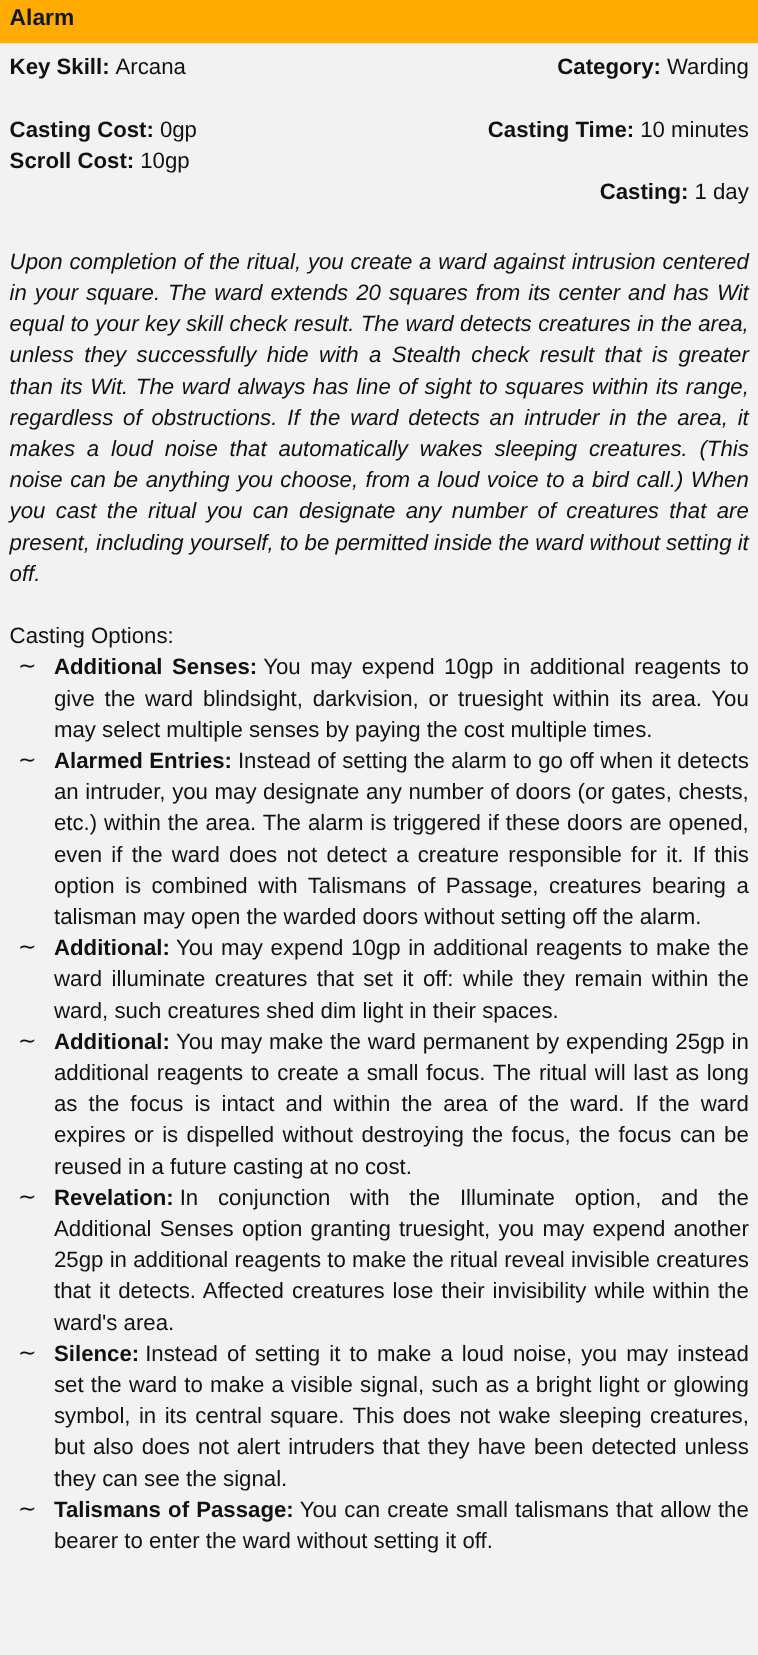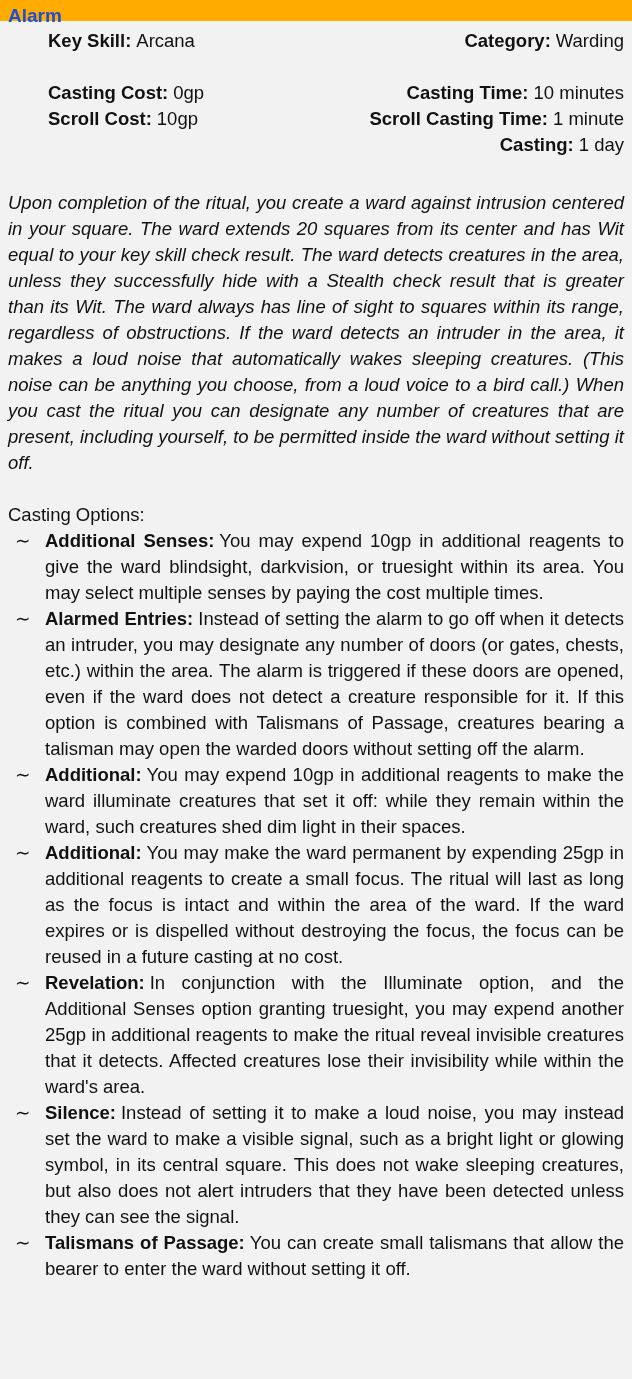--- a/index.html
+++ b/index.html
@@ -9,30 +9,30 @@
     overflow: hidden;
     background: #f2f2f2;
     color: #111111;
     font-family: "Liberation Sans", "DejaVu Sans", sans-serif;
     font-size: 18.5px;
     line-height: 26px;
   }
   .card { width: 632px; height: 1379px; }
   .title-bar {
     background: #FFAB00;
-    height: 21px;
+    height: 36px;
     line-height: 32px;
     padding: 0 8px;
     font-weight: bold;
     font-size: 19px;
-    color: #1d4ed8;
+    color: #0f172a;
   }
   .content { padding: 0 8px; }
   .stats { margin-top: 7px; }
-  .stat-row { display: flex; justify-content: space-between; height: 26px; margin-left: 40px; }
+  .stat-row { display: flex; justify-content: space-between; height: 26px; }
   .stat-left { text-align: left; white-space: nowrap; }
   .stat-right { text-align: right; white-space: nowrap; }
   .spacer-row { height: 26px; }
   .lbl { font-weight: bold; margin-right: 5px; }
   .description {
     margin: 32px 0 0 0;
     text-align: justify;
     font-style: italic;
   }
   .options-heading {
@@ -86,23 +86,20 @@
         </div>
         <div class="stat-right">
           <span class="lbl">Casting Time:</span><span>10 minutes</span>
         </div>
       </div>
 
       <div class="stat-row">
         <div class="stat-left">
           <span class="lbl">Scroll Cost:</span><span>10gp</span>
         </div>
-        <div class="stat-right">
-          <span class="lbl">Scroll Casting Time:</span><span>1 minute</span>
-        </div>
       </div>
 
       <div class="stat-row">
         <div class="stat-left"></div>
         <div class="stat-right">
           <span class="lbl">Casting:</span><span>1 day</span>
         </div>
       </div>
     </section>
 

